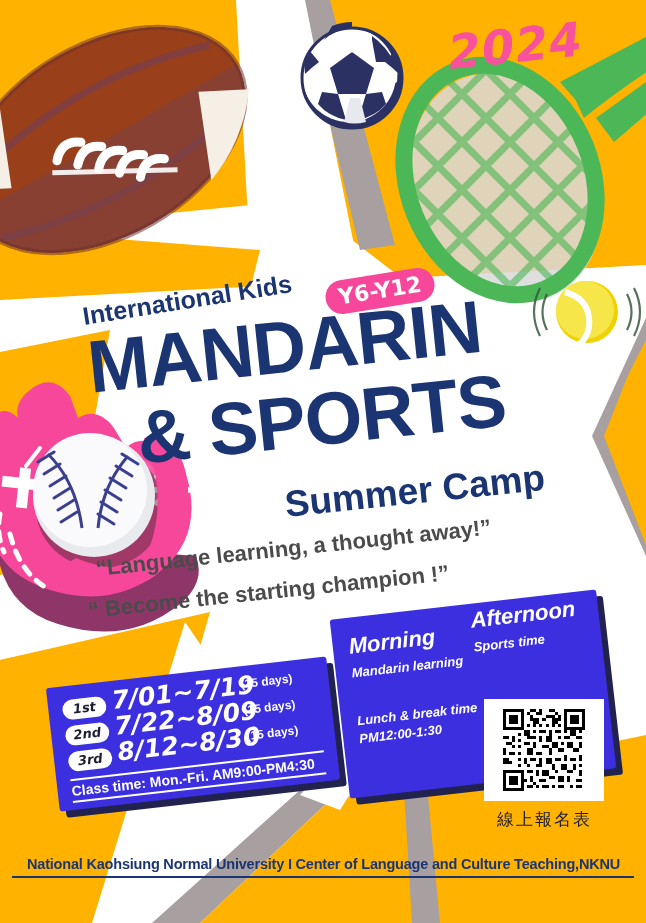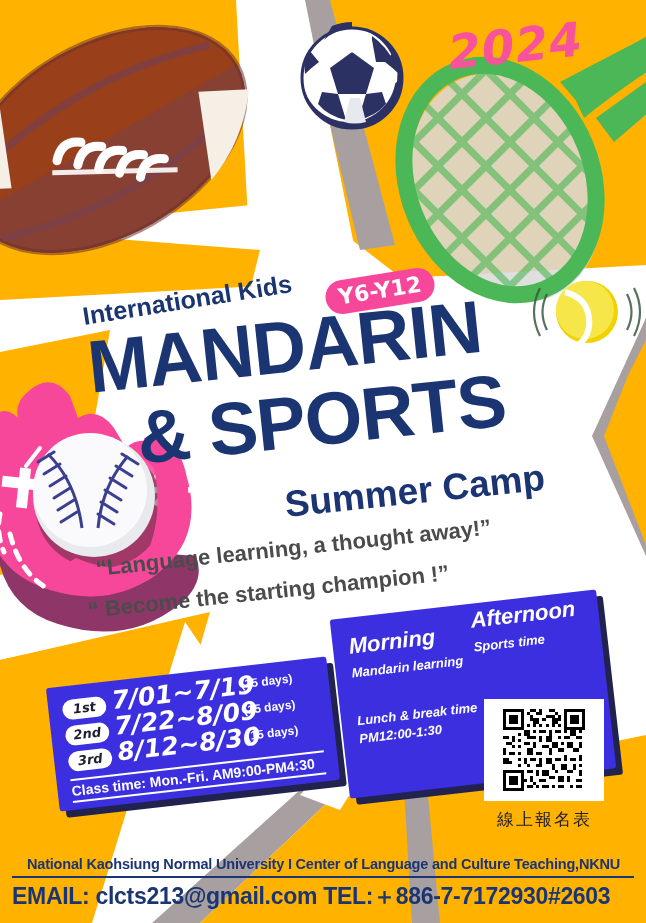--- a/index.html
+++ b/index.html
@@ -533,15 +533,14 @@
         <rect x="25" y="26" width="2" height="1"></rect>
         <rect x="8" y="24" width="1" height="1"></rect>
           <rect x="11" y="25" width="1" height="1"></rect>
       </g>
     </svg>
   </div>
   <div id="qr-label">線上報名表</div>
 
   <div id="foot1">National Kaohsiung Normal University I Center of Language and Culture Teaching,NKNU</div>
   <div id="foot-rule"></div>
-  <div id="foot2">EMAIL: clcts213@gmail.com  TEL:＋886-7-7172930#2603</div>
 
 </div>
 
 </body></html>

